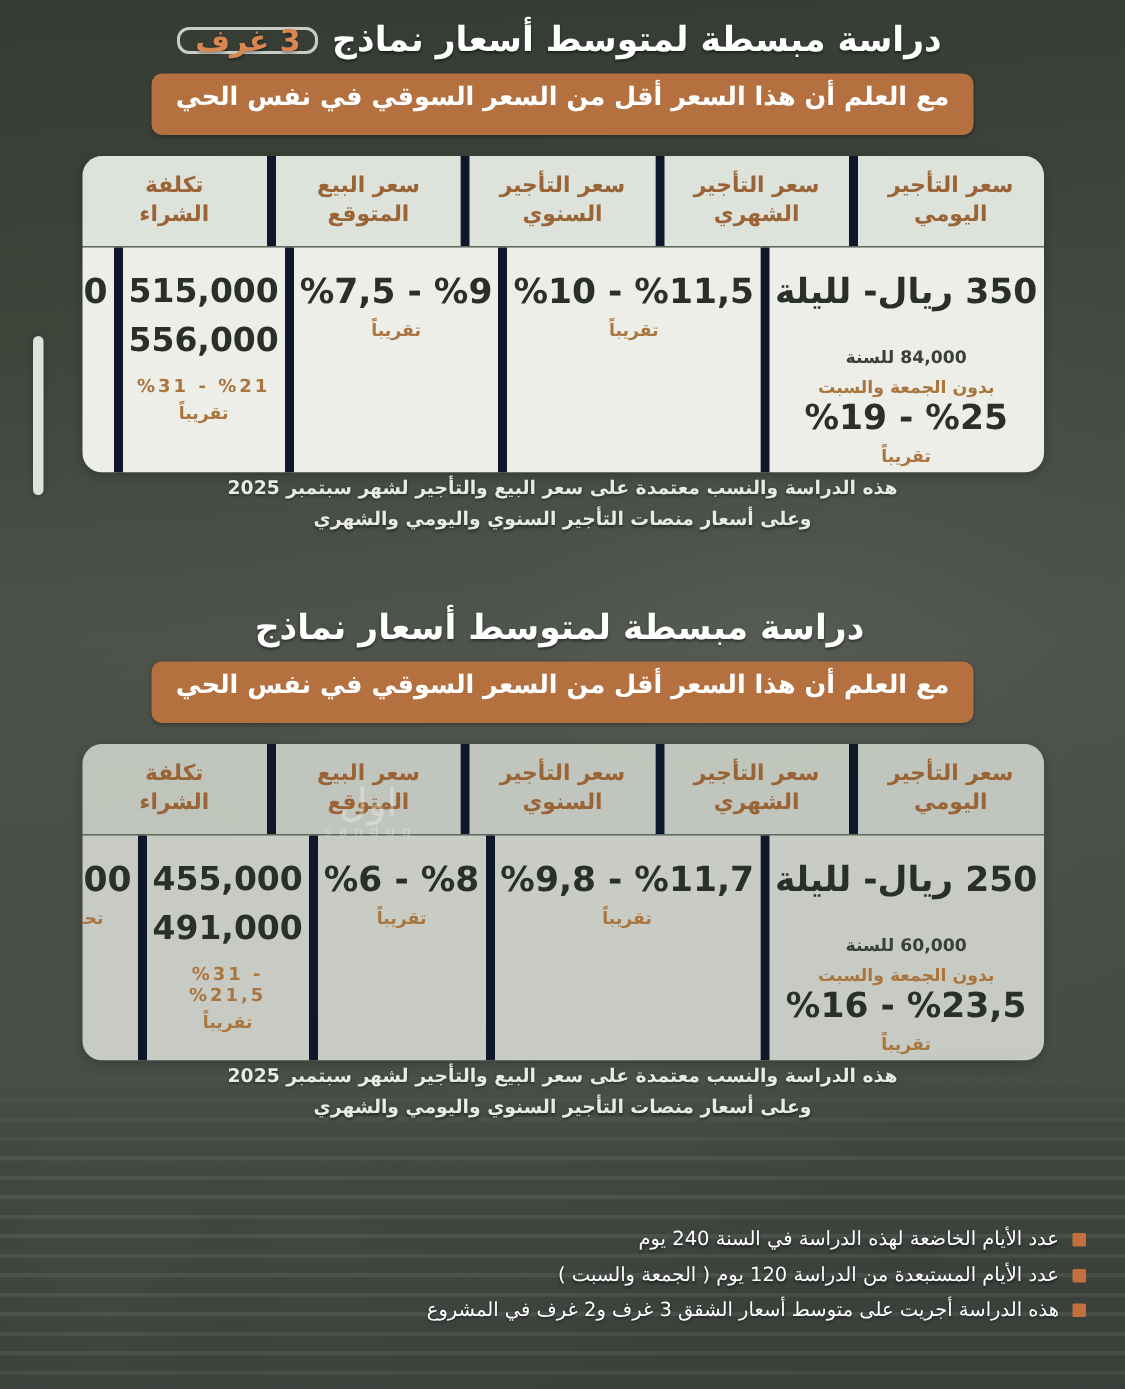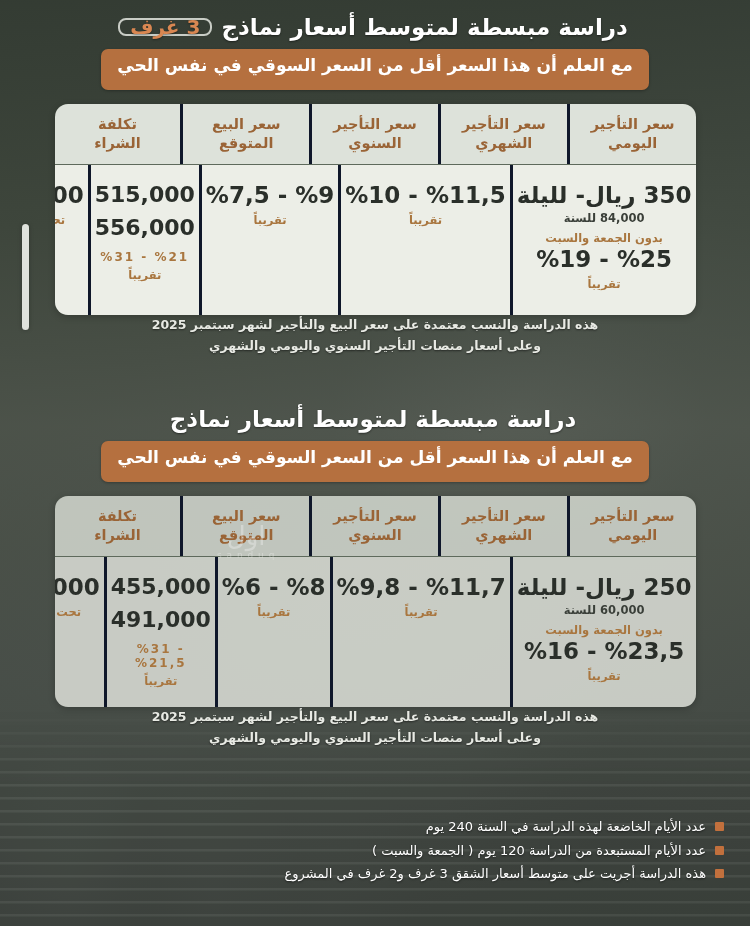--- a/index.html
+++ b/index.html
@@ -136,21 +136,21 @@
     flex-direction: column;
     direction: rtl;
   }
   .trow { display: flex; }
 
   .cell {
     flex: 1 1 0;
     position: relative;
     text-align: center;
     padding: 6px 4px;
-    border-left: 3px solid #0f172a;
+    border-left: 6px solid #0f172a;
   }
   .cell:last-child { border-left: none; }
 
   
   .thead .cell {
     background: #dde2da;
     color: #9a6436;
     font-size: 14.5px;
     font-weight: 700;
     line-height: 1.28;
@@ -186,21 +186,21 @@
     white-space: nowrap;
     direction: rtl;
   }
   .val-main.twoline { font-size: 22px; }
   .val-main + .val-main { margin-top: 7px; }
 
   .val-sub {
     font-size: 11.5px;
     font-weight: 700;
     color: #3a3f39;
-    margin-top: 2px;
+    margin-top: 22px;
     line-height: 1.35;
     direction: rtl;
   }
   .note {
     font-size: 11.5px;
     font-weight: 700;
     color: #a9763f;
     margin-top: 4px;
     line-height: 1.35;
     direction: rtl;

